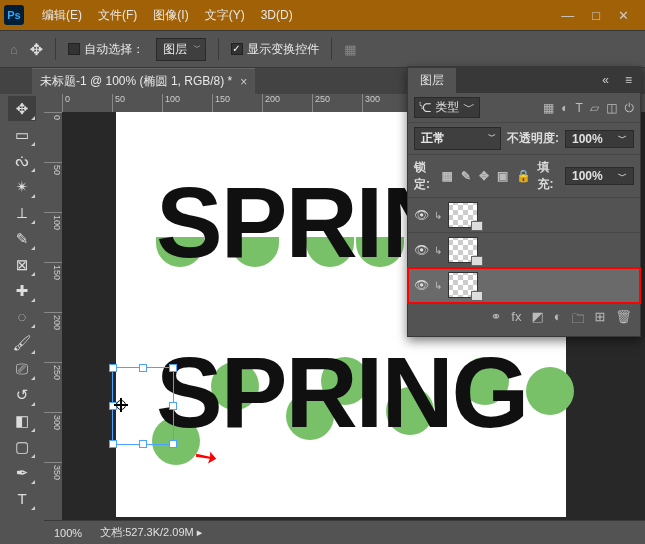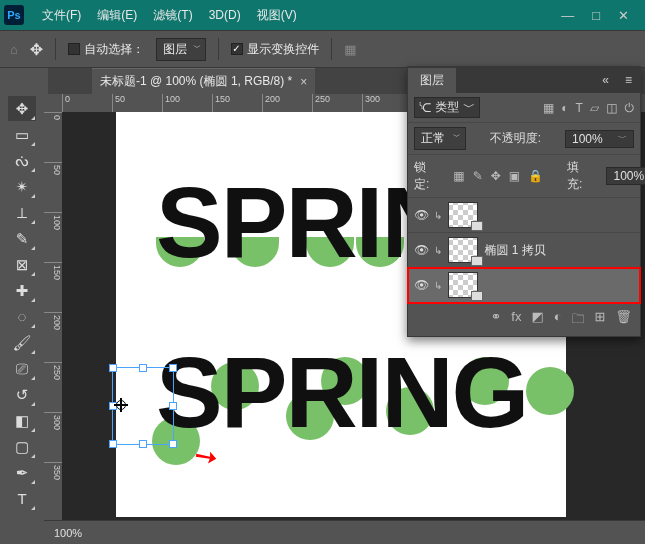--- a/index.html
+++ b/index.html
@@ -1,31 +1,31 @@
 <!DOCTYPE html>
 <html><head>
 <meta charset="utf-8">
 <style>
   * { margin: 0; padding: 0; box-sizing: border-box; font-family: "Microsoft YaHei", sans-serif; user-select: none; }
   body { background: #535353; width: 645px; height: 544px; overflow: hidden; position: relative; }
-  .titlebar { height: 30px; background: #0f766e; display: flex; align-items: center; padding: 8px 4px; font-size: 12px; color: #e8e8e8; justify-content: space-between; }
+  .titlebar { height: 30px; background: #a16207; display: flex; align-items: center; padding: 8px 4px; font-size: 12px; color: #e8e8e8; justify-content: space-between; }
   .ps-logo { width: 20px; height: 20px; background: #001e36; color: #31a8ff; font-weight: 700; font-size: 11px; display: flex; align-items: center; justify-content: center; border-radius: 3px; margin-right: 10px; }
   .menu-item { padding: 0 8px; cursor: default; }
   .win-btns { margin-left: auto; display: flex; gap: 18px; padding-right: 12px; color: #ccc; font-size: 13px; }
 
   .options-bar { height: 38px; background: #535353; border-top: 1px solid #383838; border-bottom: 1px solid #383838; display: flex; align-items: center; padding: 0 10px; gap: 12px; font-size: 12px; color: #e8e8e8; }
   .move-tool-icon { font-size: 16px; color: #ddd; }
   .divider { width: 1px; height: 22px; background: #3a3a3a; }
   .cb { width: 12px; height: 12px; background: #333; border: 1px solid #222; display: inline-block; vertical-align: middle; margin-right: 4px; }
   .cb.checked::after { content: "✓"; color: #fff; font-size: 10px; position: relative; top: -3px; left: 0px; }
   .dd { background: #3f3f3f; border: 1px solid #2a2a2a; padding: 2px 18px 2px 6px; position: relative; color: #e8e8e8; }
   .dd::after { content: "﹀"; font-size: 8px; position: absolute; right: 4px; top: 3px; color: #ccc; }
   .mini-icon { color:#888; font-size:13px; }
 
-  .tab-strip { height: 26px; background: #434343; display: flex; align-items: center; padding-left: 44px; font-size: 12px; color: #e8e8e8; margin-left: 48px; }
+  .tab-strip { height: 26px; background: #434343; display: flex; align-items: center; padding-left: 32px; font-size: 12px; color: #e8e8e8; }
   .doc-tab { background: #535353; padding: 4px 8px; border-top: 1px solid #666; display: flex; align-items: center; gap: 8px; }
   .close-x { color: #ccc; font-size: 12px; }
 
   .work-area { position: absolute; top: 94px; left: 0; right: 0; bottom: 24px; display: flex; }
 
   
   .tools { width: 44px; background: #535353; display: flex; flex-direction: column; align-items: center; padding-top: 2px; gap: 1px; }
   .tool { width: 28px; height: 25px; display: flex; align-items: center; justify-content: center; color: #ddd; font-size: 15px; position: relative; }
   .tool.active { background: #3f3f3f; }
   .tool .tri { position: absolute; right: 1px; bottom: 1px; width: 0; height: 0; border-right: 4px solid #ccc; border-top: 4px solid transparent; }
@@ -53,21 +53,21 @@
   .anchor .ring{position:absolute;left:2px;top:2px;width:10px;height:10px;border:1px solid #000;border-radius:50%;}
 
   .red-arrow { position: absolute; color: #ff0000; font-size: 28px; transform: rotate(-35deg); }
 
   
   .layers-panel { position: absolute; top: 66px; right: 4px; width: 234px; background: #535353; border: 1px solid #383838; font-size: 12px; color: #e0e0e0; box-shadow: 0 4px 10px rgba(0,0,0,.5); }
   .lp-tab { background: #383838; height: 26px; display: flex; align-items: center; }
   .lp-tab .t { background: #535353; padding: 4px 12px; }
   .lp-tab .spacer{flex:1}
   .lp-tab .menu{padding:0 8px;color:#ccc;}
-  .lp-row { display: flex; align-items: center; padding: 4px 6px; gap: 24px; border-bottom:1px solid #474747;}
+  .lp-row { display: flex; align-items: center; padding: 4px 6px; gap: 6px; border-bottom:1px solid #474747;font-weight:bold;}
   .lp-row .lbl { color:#ddd; }
   .lp-row .val-box { background:#3a3a3a; border:1px solid #2a2a2a; padding:1px 6px; margin-left:auto; display:flex; align-items:center; gap:4px;}
   .lp-row .caret{font-size:9px;color:#ccc}
   .lock-icons { display:flex; gap:8px; align-items:center; flex:1; color:#bbb; }
   .pinput{width:42px;}
   .lp-search{display:flex;align-items:center;gap:6px;padding:4px 6px;border-bottom:1px solid #474747;}
   .lp-search .sbox{background:#3a3a3a;border:1px solid #2a2a2a;padding:1px 4px;display:flex;align-items:center;gap:4px;}
   .lp-search .filter-icons{display:flex;gap:7px;margin-left:auto;color:#bbb;font-size:12px;}
   .layer-list { }
   .layer { display:flex; align-items:center; padding:4px 6px; gap:6px; border-bottom:1px solid #474747; }
@@ -80,25 +80,25 @@
   .lp-foot{display:flex;gap:10px;padding:5px 8px;justify-content:flex-end;color:#bbb;font-size:13px;border-top:1px solid #474747;}
 
   
   .status { position:absolute; left:44px; right:0; bottom:0; height:24px; background:#535353; border-top:1px solid #383838; display:flex; align-items:center; font-size:11px; color:#e0e0e0; padding:0 10px; gap:18px;}
 </style>
 </head>
 <body>
 
 <div class="titlebar">
   <div class="ps-logo">Ps</div>
+  <span class="menu-item">编辑(E)</span>
   <span class="menu-item">文件(F)</span>
-  <span class="menu-item">编辑(E)</span>
-  <span class="menu-item">滤镜(T)</span>
+  <span class="menu-item">图像(I)</span>
+  <span class="menu-item">文字(Y)</span>
   <span class="menu-item">3D(D)</span>
-  <span class="menu-item">视图(V)</span>
   <div class="win-btns">
     <span>—</span>
     <span>□</span>
     <span>✕</span>
   </div>
 </div>
 
 <div class="options-bar">
   <span class="mini-icon">⌂</span>
   <span class="move-tool-icon">✥</span>
@@ -249,21 +249,20 @@
       <div class="thumb">
           <span class="mask"></span>
         </div>
     </div>
     <div class="layer">
       <span class="eye">👁</span>
       <span class="link">↳</span>
       <div class="thumb">
           <span class="mask"></span>
         </div>
-      <span class="name">椭圆 1 拷贝</span>
     </div>
     <div class="layer selected">
       <span class="eye">👁</span>
       <span class="link">↳</span>
       <div class="thumb">
           <span class="mask"></span>
         </div>
     </div>
   </div>
 
@@ -273,13 +272,14 @@
     <span>◩</span>
     <span>◐</span>
     <span>🗀</span>
     <span>⊞</span>
     <span>🗑</span>
   </div>
 </div>
 
 <div class="status">
   <span>100%</span>
+  <span><span>文档:</span><span>527.3K/2.09M</span> ▸</span>
 </div>
 
 </body></html>

